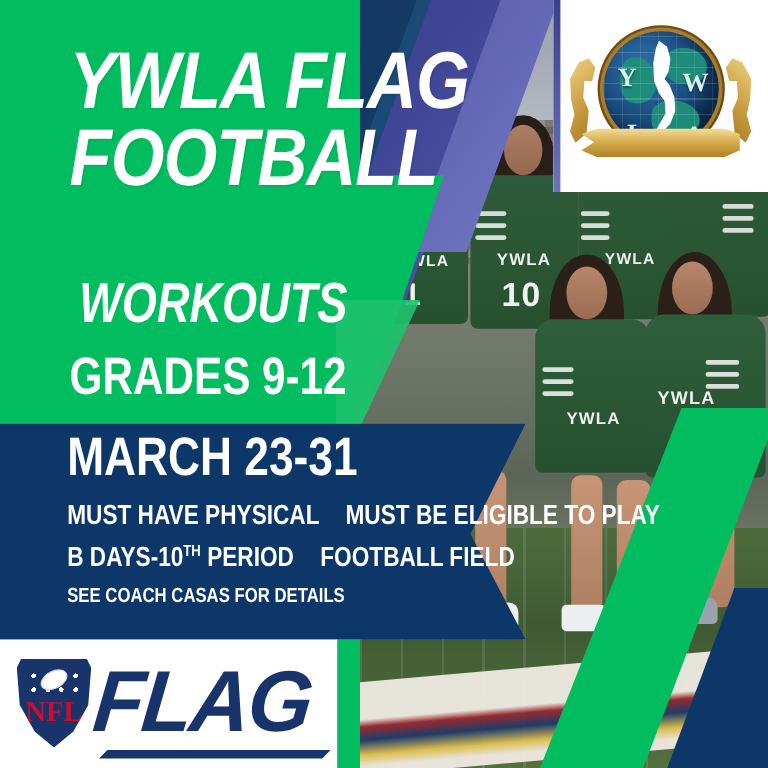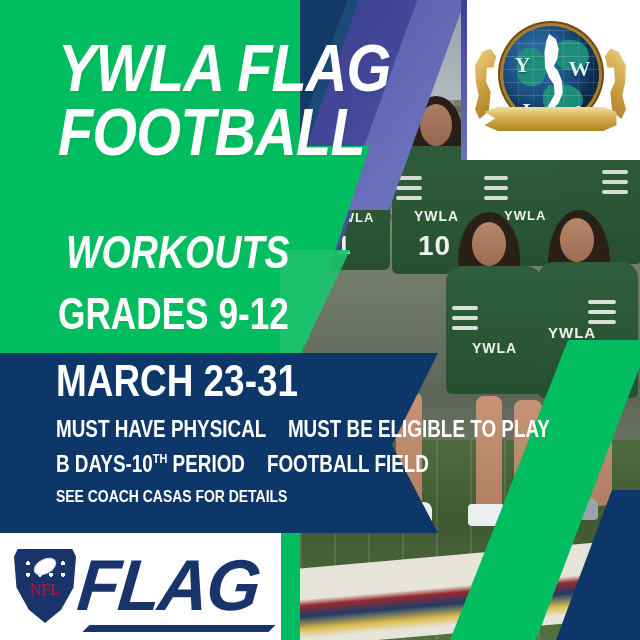--- a/index.html
+++ b/index.html
@@ -219,21 +219,21 @@
       radial-gradient(circle at 62% 30%, #fff 0 2px, transparent 2px),
       radial-gradient(circle at 86% 30%, #fff 0 2px, transparent 2px),
       radial-gradient(circle at 16% 78%, #fff 0 2px, transparent 2px),
       radial-gradient(circle at 40% 78%, #fff 0 2px, transparent 2px),
       radial-gradient(circle at 62% 78%, #fff 0 2px, transparent 2px),
       radial-gradient(circle at 86% 78%, #fff 0 2px, transparent 2px);}
   .shield .ball{position:absolute;left:50%;top:14%;transform:translateX(-50%) rotate(-28deg);
     width:22px;height:13px;border-radius:50%/50%;background:#ffffff;
     border:1px solid #cfd6e2;}
   .shield .nfl-text{position:absolute;left:0;top:43%;width:100%;text-align:center;
-    color:#c8102e;font-weight:400;font-size:16px;letter-spacing:0px;
+    color:#c8102e;font-weight:700;font-size:24px;letter-spacing:0px;
     font-family:"Liberation Serif",serif;}
   .flag-word{
     position:absolute;left:82px;top:16px;
     color:#19336b;font-weight:700;font-style:italic;
     font-size:72px;line-height:1;letter-spacing:-2px;
     transform:scaleX(.96) skewX(-6deg);transform-origin:left top;
   }
   .flag-slash{position:absolute;left:86px;top:92px;width:186px;height:7px;
     background:#19336b;transform:skewX(-45deg);}
 </style>

